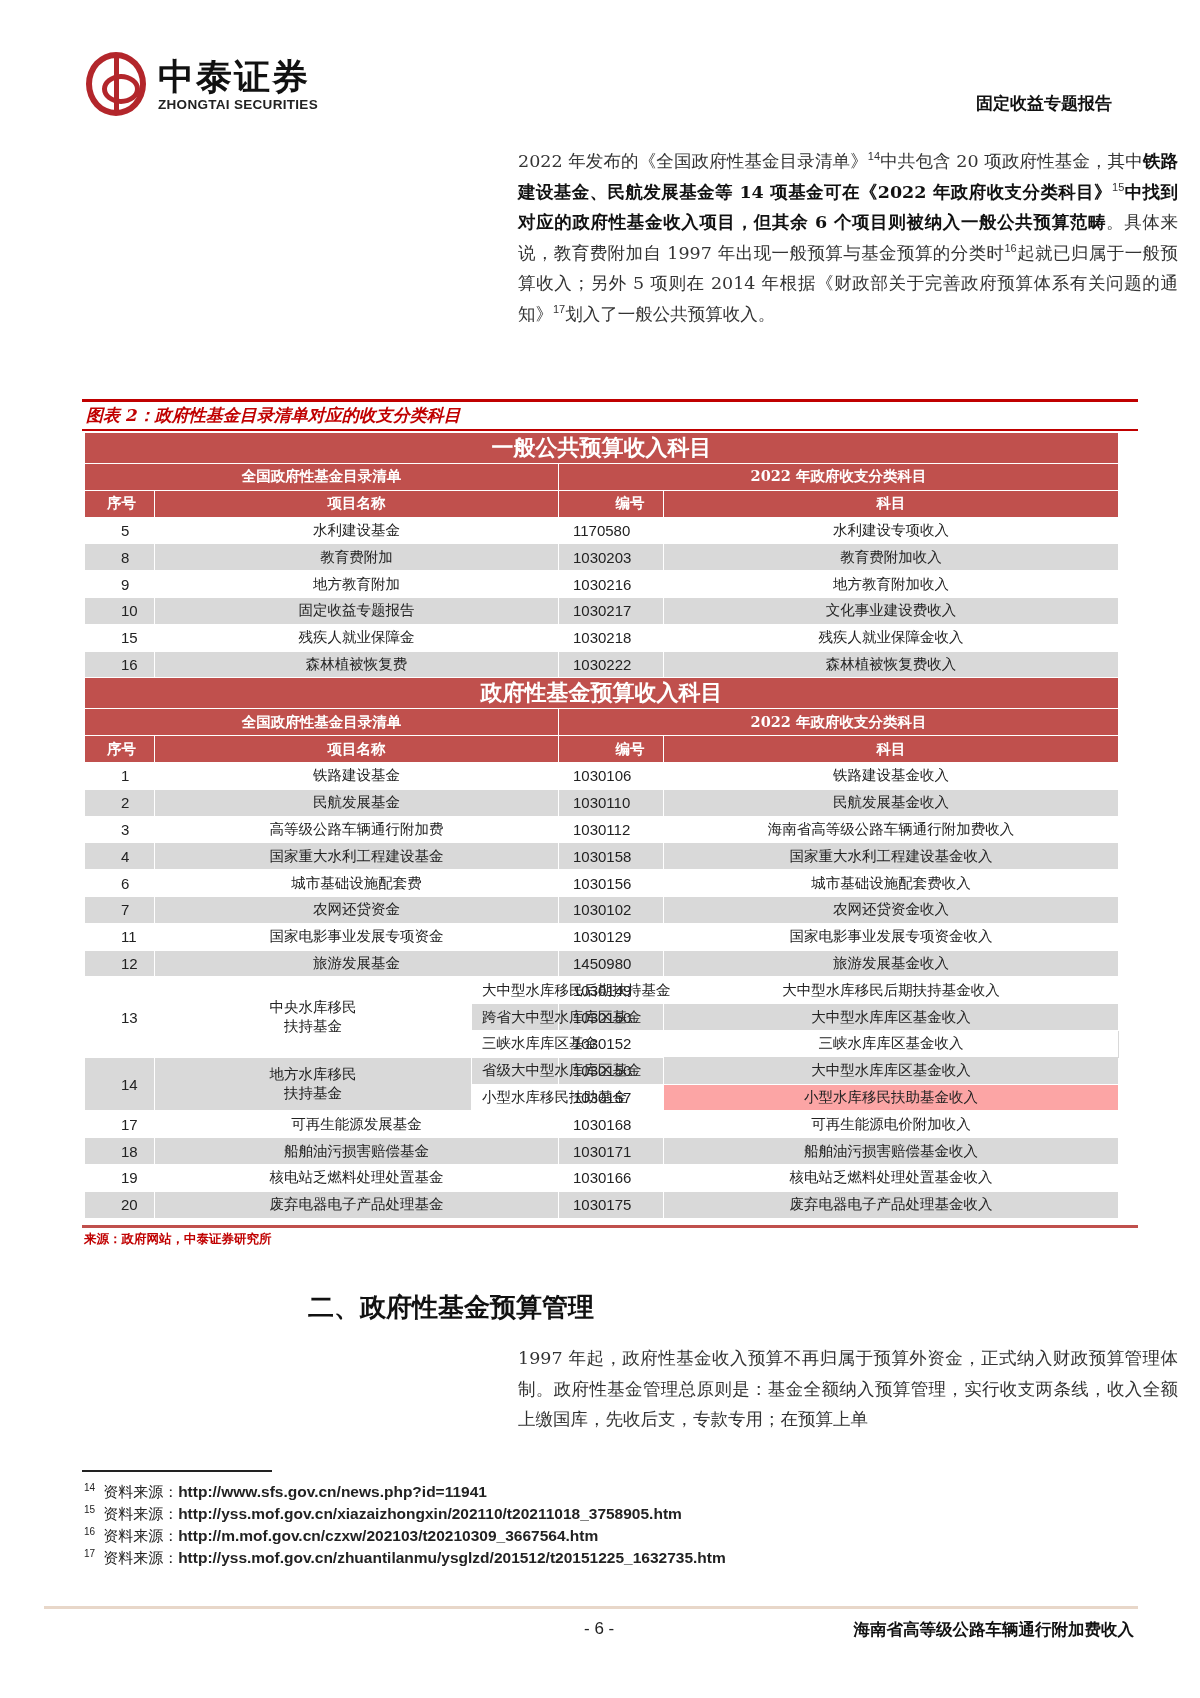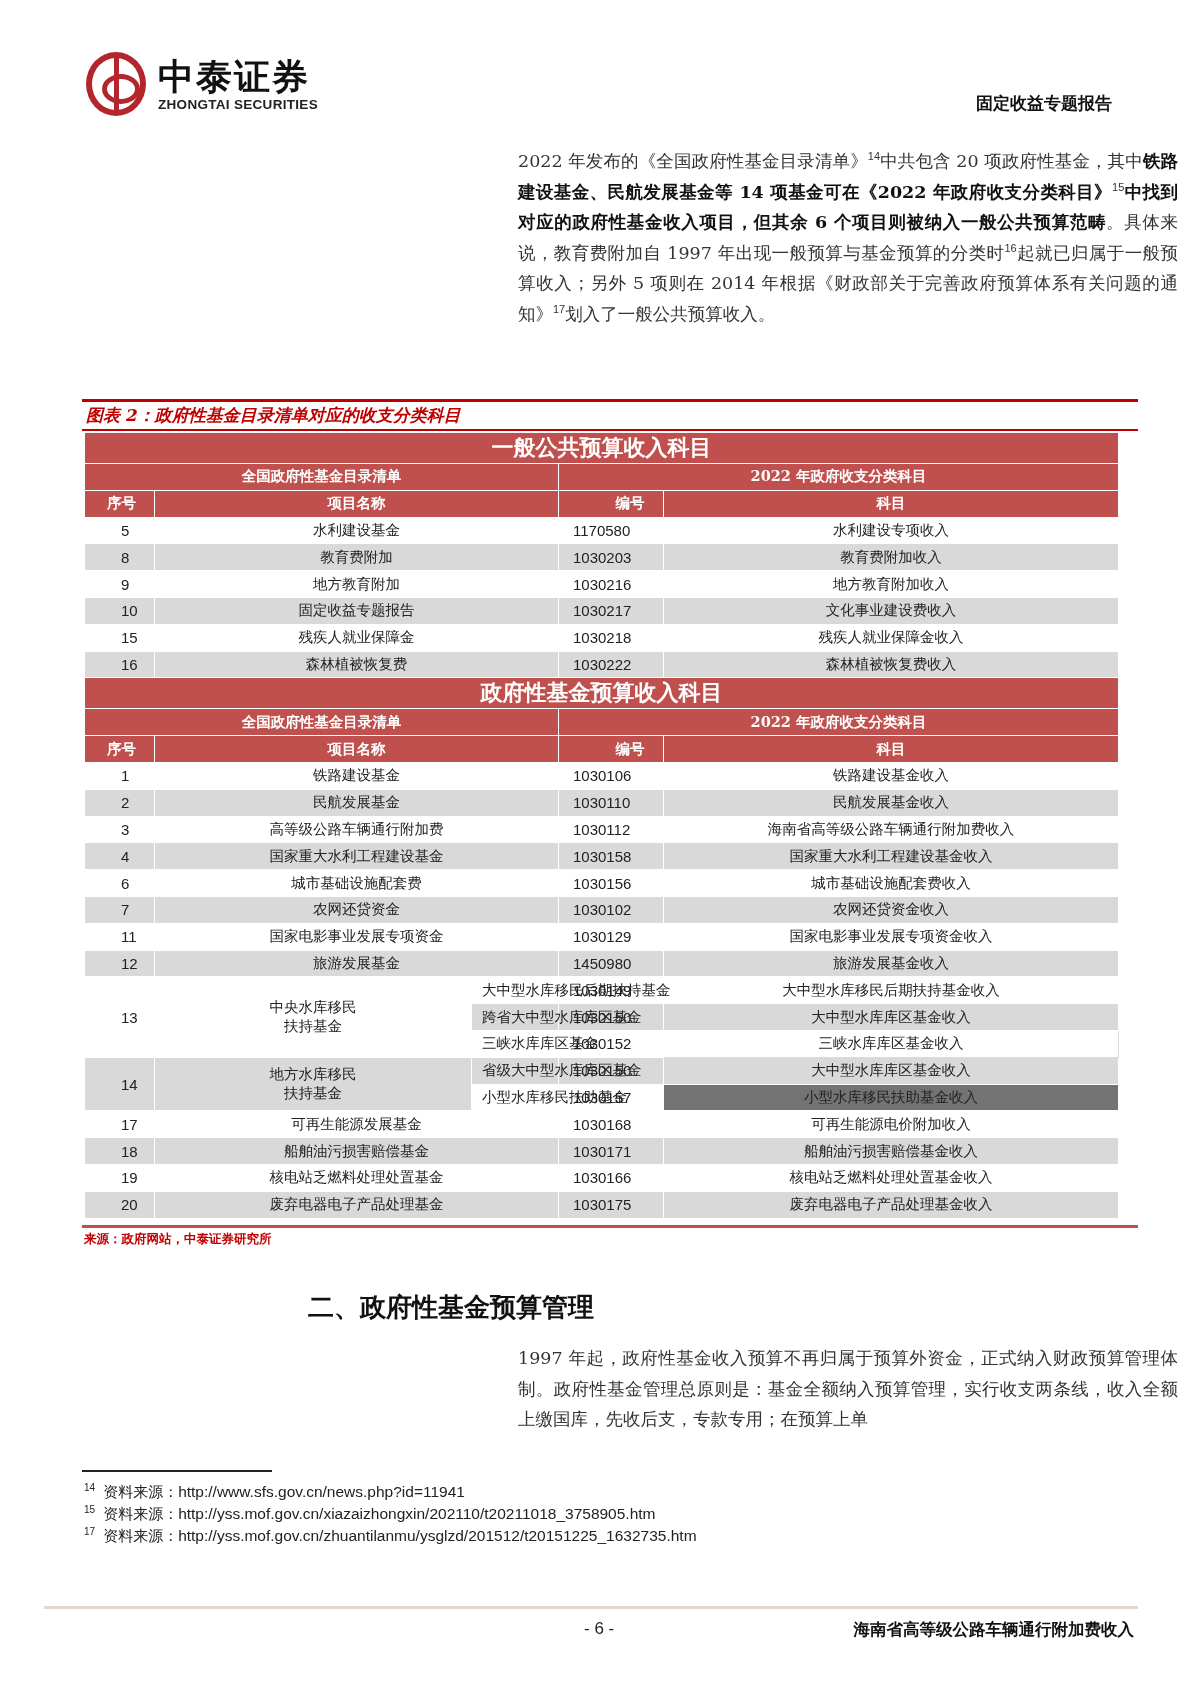--- a/index.html
+++ b/index.html
@@ -42,21 +42,21 @@
   .c-sub { text-align:left !important; padding-left:10px !important; }
   .bottom-rule { position:absolute; left:82px; width:1056px; top:1225px; height:3px; background:#c0504d; }
   .source { position:absolute; left:84px; top:1231px; font-size:12.5px; color:#c00000;font-weight:bold; }
 
   .section-h { position:absolute; left:308px; top:1290px; font-family:"DejaVu Sans", sans-serif; font-weight:bold;
                font-size:26px; color:#111; }
 
   .fn-rule { position:absolute; left:82px; top:1470px; width:190px; height:1.5px; background:#222; }
   .fns { position:absolute; left:84px; top:1481px; font-size:15px; line-height:21px; color:#222; }
   .fns sup { font-family:"Liberation Sans", sans-serif; font-size:10px; vertical-align:6px; line-height:0; margin-right:8px; }
-  .fns .url { font-family:"Liberation Sans", sans-serif; font-size:15.5px; }
+  .fns .url { font-family:"Liberation Sans", sans-serif; font-size:15.5px;font-weight:bold; }
 
   .footer-rule { position:absolute; left:44px; top:1606px; width:1094px; height:3px; background:#e8d7c9; }
   .page-num { position:absolute; left:584px; top:1619px; font-family:"Liberation Sans", sans-serif; font-size:17px; color:#222; }
   .disclaimer { position:absolute; right:66px; top:1619px; font-family:"DejaVu Sans", sans-serif; font-weight:bold;
                 font-size:16.5px; color:#111; }
 </style>
 </head>
 <body>
 
 <div class="logo">
@@ -222,21 +222,21 @@
   <tr>
     <td class="c-seq" rowspan="2" style="background:#d9d9d9">14</td>
     <td rowspan="2" colspan="2" style="background:#d9d9d9"><span style="display:inline-block;width:90px;">地方水库移民扶持基金</span></td>
     <td class="c-sub" style="background:#d9d9d9"><span style="white-space:nowrap">省级大中型水库库区基金</span></td>
     <td class="c-code-v" style="background:#d9d9d9">1030150</td>
     <td style="background:#d9d9d9">大中型水库库区基金收入</td>
   </tr>
   <tr>
     <td class="c-sub" style="background:#fff"><span style="white-space:nowrap">小型水库移民扶助基金</span></td>
     <td class="c-code-v" style="background:#fff">1030157</td>
-    <td style="background:#737373">小型水库移民扶助基金收入</td>
+    <td style="background:#fca5a5">小型水库移民扶助基金收入</td>
   </tr>
 
   <tr class="r-w">
     <td class="c-seq">17</td>
     <td colspan="3">可再生能源发展基金</td>
     <td class="c-code-v">1030168</td>
     <td>可再生能源电价附加收入</td>
   </tr>
   <tr class="r-g">
     <td class="c-seq">18</td>
@@ -262,18 +262,19 @@
 <div class="bottom-rule"></div>
 <div class="source">来源：政府网站，中泰证券研究所</div>
 
 <div class="section-h">二、政府性基金预算管理</div>
 <div class="para" style="top:1343px;">1997 年起，政府性基金收入预算不再归属于预算外资金，正式纳入财政预算管理体制。政府性基金管理总原则是：基金全额纳入预算管理，实行收支两条线，收入全额上缴国库，先收后支，专款专用；在预算上单</div>
 
 <div class="fn-rule"></div>
 <div class="fns">
   <div><sup>14</sup><span>资料来源：</span><span class="url">http://www.sfs.gov.cn/news.php?id=11941</span></div>
   <div><sup>15</sup><span>资料来源：</span><span class="url">http://yss.mof.gov.cn/xiazaizhongxin/202110/t20211018_3758905.htm</span></div>
+  <div><sup>16</sup><span>资料来源：</span><span class="url">http://m.mof.gov.cn/czxw/202103/t20210309_3667564.htm</span></div>
   <div><sup>17</sup><span>资料来源：</span><span class="url">http://yss.mof.gov.cn/zhuantilanmu/ysglzd/201512/t20151225_1632735.htm</span></div>
 </div>
 
 <div class="footer-rule"></div>
 <div class="page-num">- 6 -</div>
 <div class="disclaimer">海南省高等级公路车辆通行附加费收入</div>
 
 </body></html>

